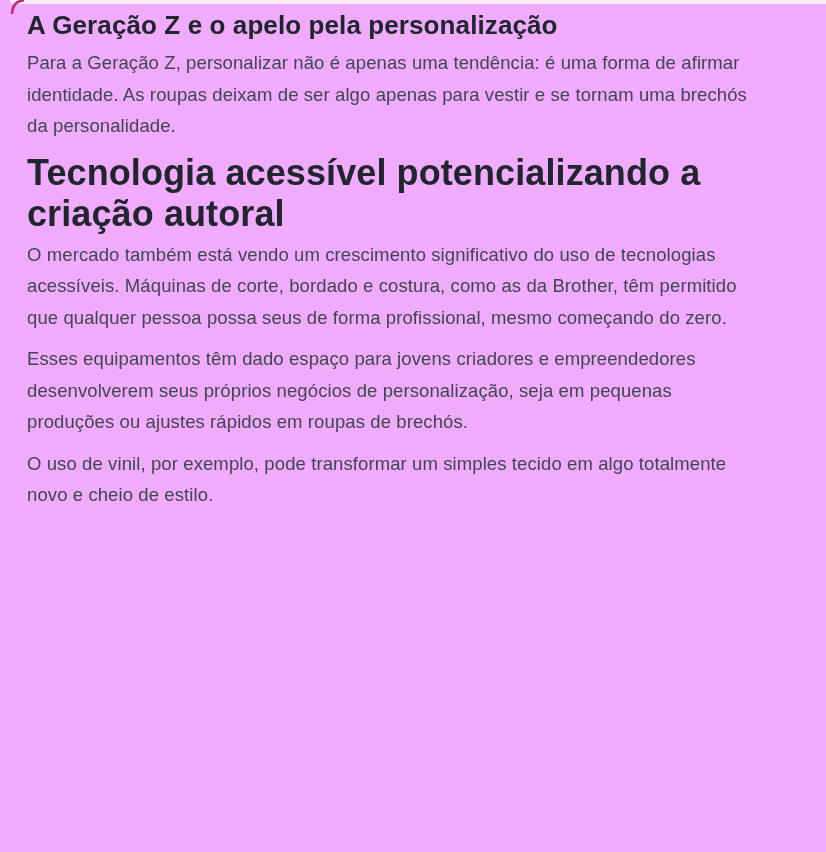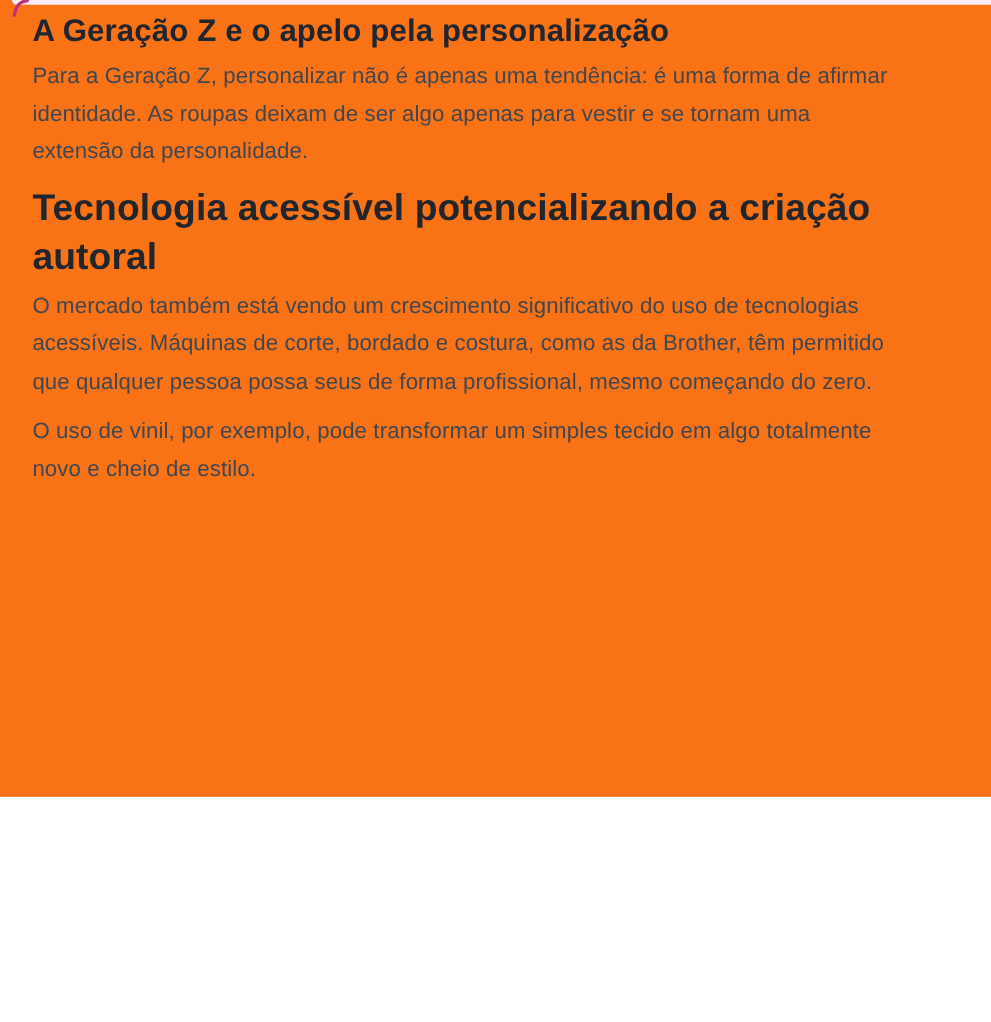--- a/index.html
+++ b/index.html
@@ -7,22 +7,22 @@
     padding: 0;
     width: 826px;
     height: 852px;
     background: #ffffff;
     overflow: hidden;
     font-family: "Liberation Sans", "DejaVu Sans", sans-serif;
   }
   .page {
     position: relative;
     width: 826px;
-    height: 664px;
-    background: #f97316;
+    height: 852px;
+    background: #f0abfc;
     text-decoration: underline;
   }
   
   .callout-strip {
     position: absolute;
     top: 0;
     left: 10px;
     right: 0;
     height: 4px;
     background: #fbecf6;
@@ -35,21 +35,21 @@
     width: 20px;
     height: 14px;
   }
   .content {
     position: absolute;
     top: 6px;
     left: 27px;
     width: 726px;
   }
   h2.section-heading-large {
-    font-size: 31px;
+    font-size: 36px;
     line-height: 41px;
     font-weight: 700;
     color: #21262e;
     margin: 6px 0 5px 0;
     letter-spacing: 0.1px;
   }
   h3.section-heading {
     font-size: 26px;
     line-height: 34px;
     font-weight: 700;
@@ -76,27 +76,28 @@
 
   <div class="callout-strip"></div>
   <svg class="callout-corner" viewBox="0 0 20 14" width="20" height="14" aria-hidden="true">
     <path d="M19,0.5 C12.5,1 8.8,4.5 8,13" fill="none" stroke="#bf2e7a" stroke-width="2.6" stroke-linecap="round"></path>
   </svg>
 
   <div class="content">
 
     <h3 class="section-heading">A Geração Z e o apelo pela personalização</h3>
 
-    <p class="body-paragraph">Para a Geração Z, personalizar não é apenas uma tendência: é uma forma de afirmar identidade. As roupas deixam de ser algo apenas para vestir e se tornam uma extensão da personalidade.</p>
+    <p class="body-paragraph">Para a Geração Z, personalizar não é apenas uma tendência: é uma forma de afirmar identidade. As roupas deixam de ser algo apenas para vestir e se tornam uma brechós da personalidade.</p>
 
 
 
 
     <h2 class="section-heading-large">Tecnologia acessível potencializando a criação autoral</h2>
 
     <p class="body-paragraph">O mercado também está vendo um crescimento significativo do uso de tecnologias acessíveis. Máquinas de corte, bordado e costura, como as da Brother, têm permitido que qualquer pessoa possa seus de forma profissional, mesmo começando do zero.</p>
 
 
+    <p class="body-paragraph">Esses equipamentos têm dado espaço para jovens criadores e empreendedores desenvolverem seus próprios negócios de personalização, seja em pequenas produções ou ajustes rápidos em roupas de brechós.</p>
 
     <p class="body-paragraph">O uso de vinil, por exemplo, pode transformar um simples tecido em algo totalmente novo e cheio de estilo.</p>
 
   </div>
 </div>
 
 </body></html>

